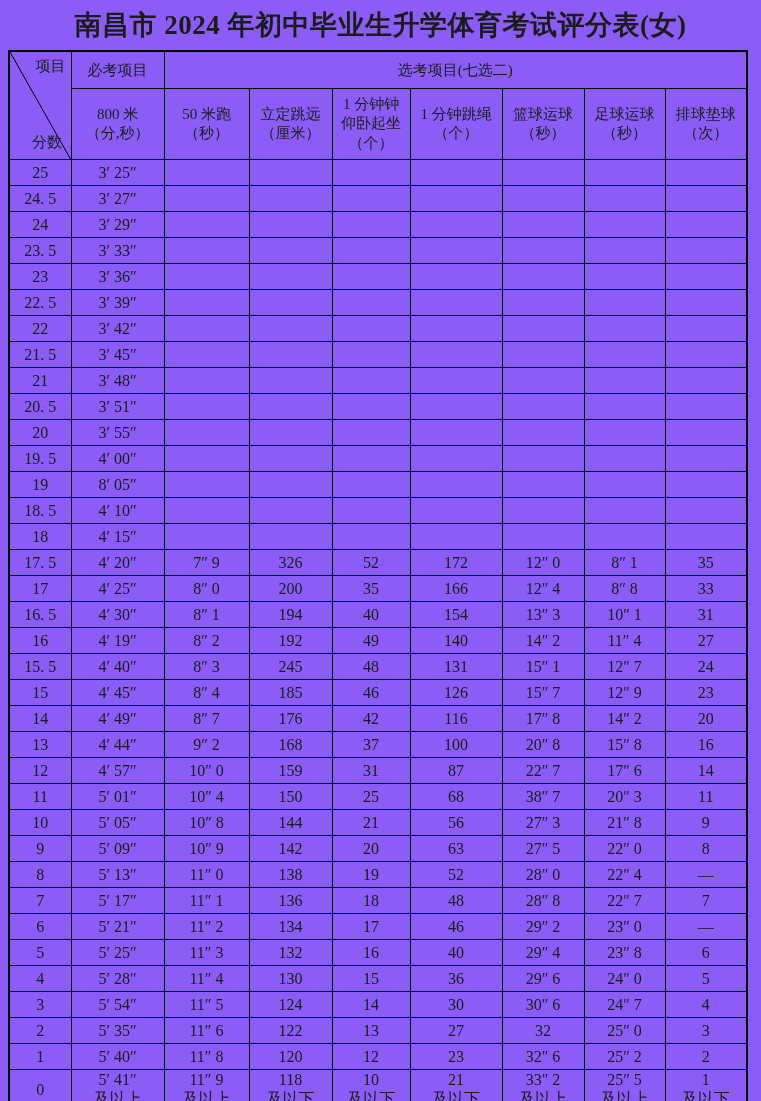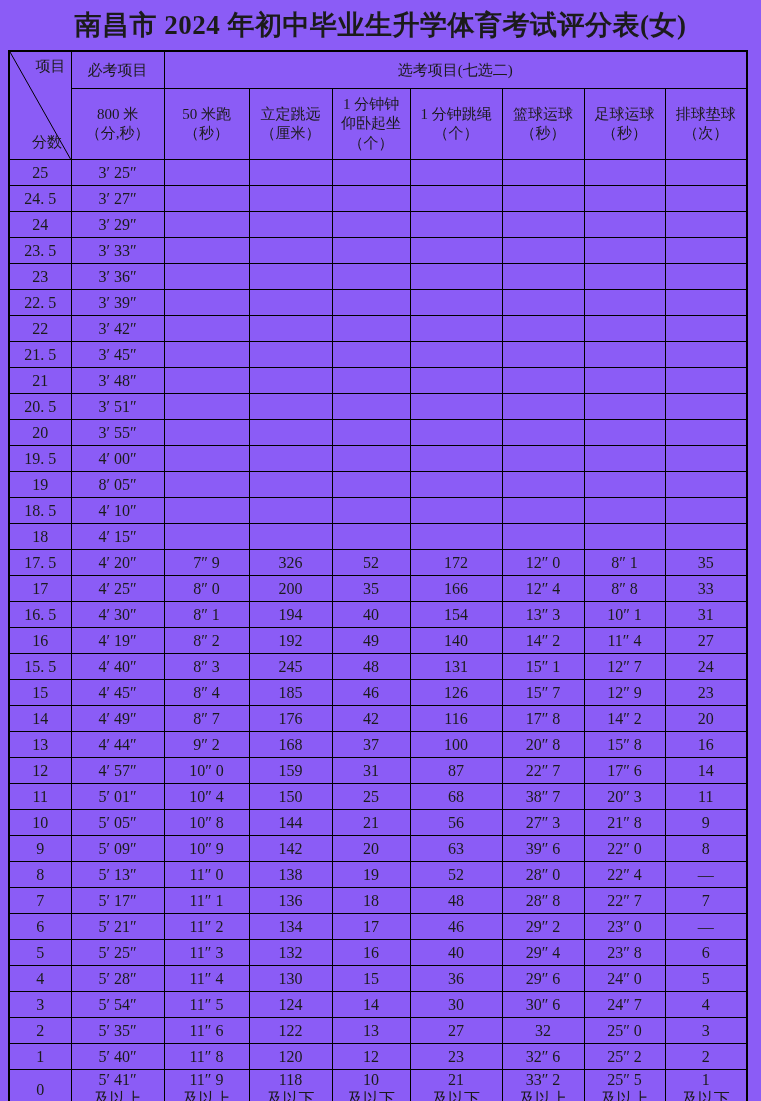--- a/index.html
+++ b/index.html
@@ -402,21 +402,21 @@
           <td>21″ 8</td>
           <td>9</td>
         </tr>
         <tr>
           <td>9</td>
           <td>5′ 09″</td>
           <td>10″ 9</td>
           <td>142</td>
           <td>20</td>
           <td>63</td>
-          <td>39″ 6</td>
+          <td>27″ 5</td>
           <td>22″ 0</td>
           <td>8</td>
         </tr>
         <tr>
           <td>8</td>
           <td>5′ 13″</td>
           <td>11″ 0</td>
           <td>138</td>
           <td>19</td>
           <td>52</td>

